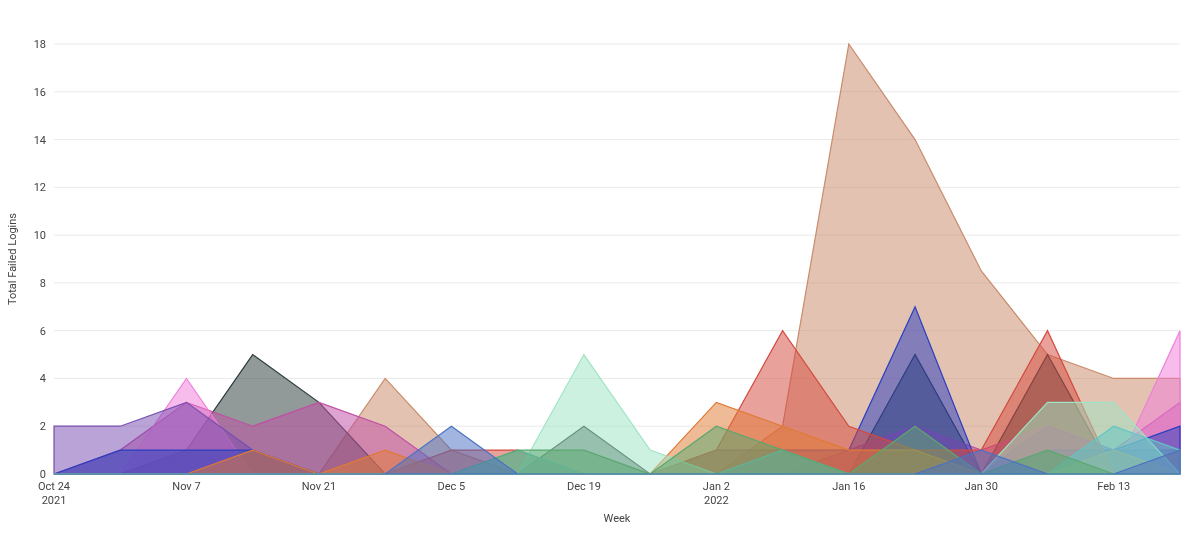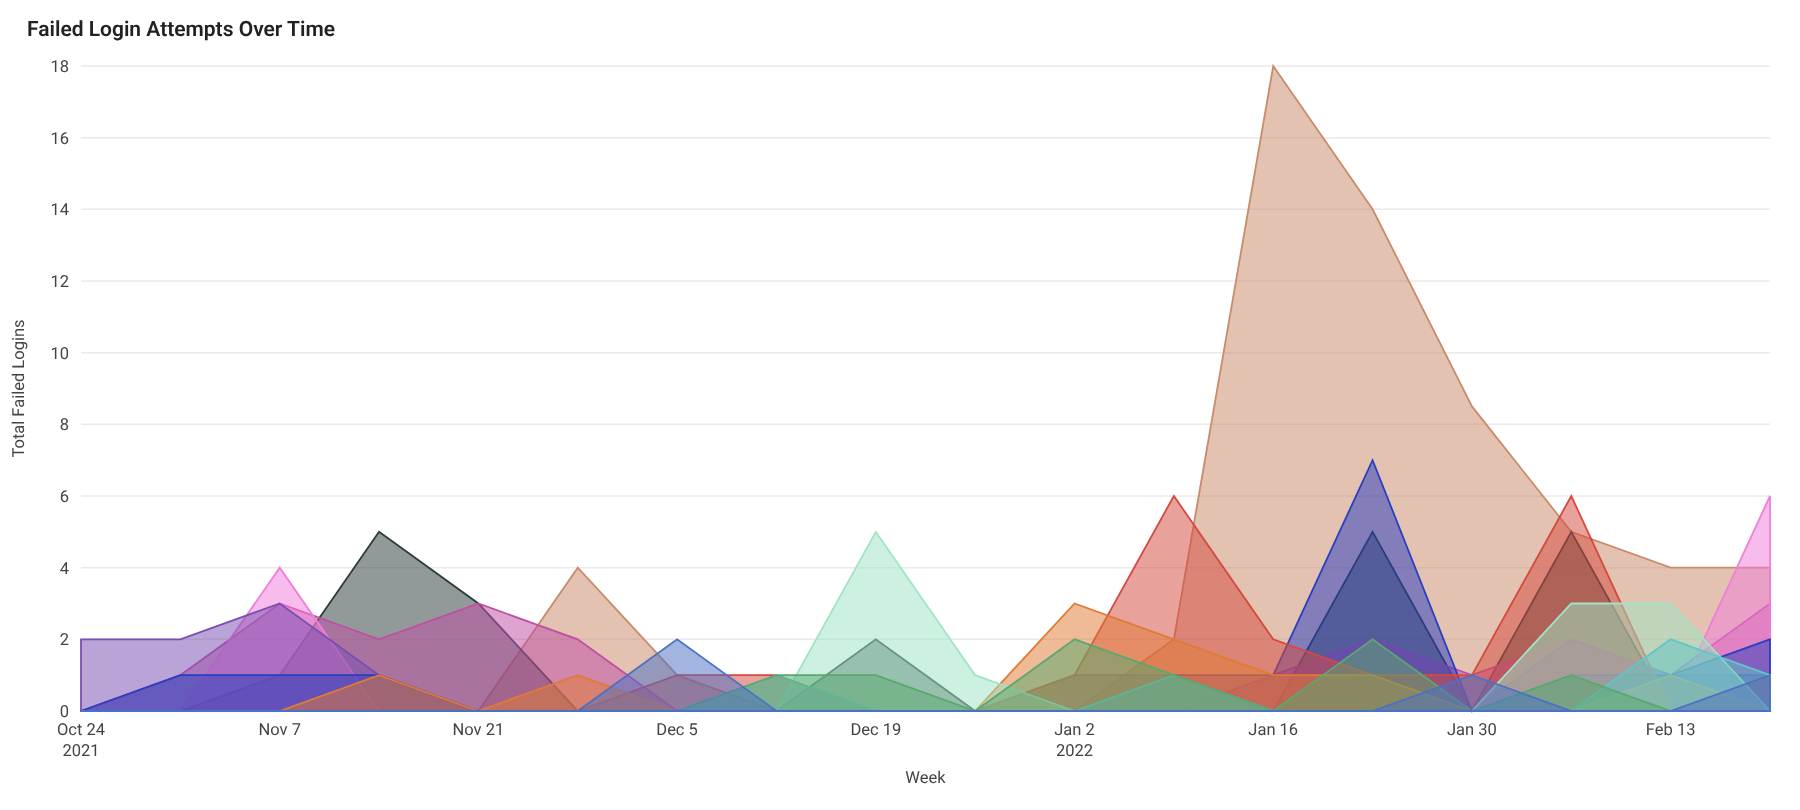--- a/index.html
+++ b/index.html
@@ -7,21 +7,20 @@
 .title{font-size:14px;font-weight:600;color:#222;margin:0 0 6px 0}
 .plot-area{position:absolute;left:54px;right:20px;top:44px;bottom:66px}
 .grid line{stroke:#eaeaea;stroke-width:1}
 .axis text{font-size:11px;fill:#444}
 .axis-label{font-size:11px;fill:#444}
 .series{stroke-width:1.2;fill-opacity:.52}
 </style>
 </head>
 <body>
 <div class="wrap">
-  <div class="title">Failed Login Attempts Over Time</div>
   <div class="plot-area">
     <svg id="chart" width="100%" height="100%" preserveAspectRatio="none" viewBox="0 0 1126 430" style="overflow: visible;">
         <g class="grid">
           <line x1="0" x2="1126" y1="430" y2="430"></line>
           <line x1="0" x2="1126" y1="382.22222222222223" y2="382.22222222222223"></line>
           <line x1="0" x2="1126" y1="334.44444444444446" y2="334.44444444444446"></line>
           <line x1="0" x2="1126" y1="286.6666666666667" y2="286.6666666666667"></line>
           <line x1="0" x2="1126" y1="238.88888888888889" y2="238.88888888888889"></line>
           <line x1="0" x2="1126" y1="191.11111111111111" y2="191.11111111111111"></line>
           <line x1="0" x2="1126" y1="143.33333333333337" y2="143.33333333333337"></line>

